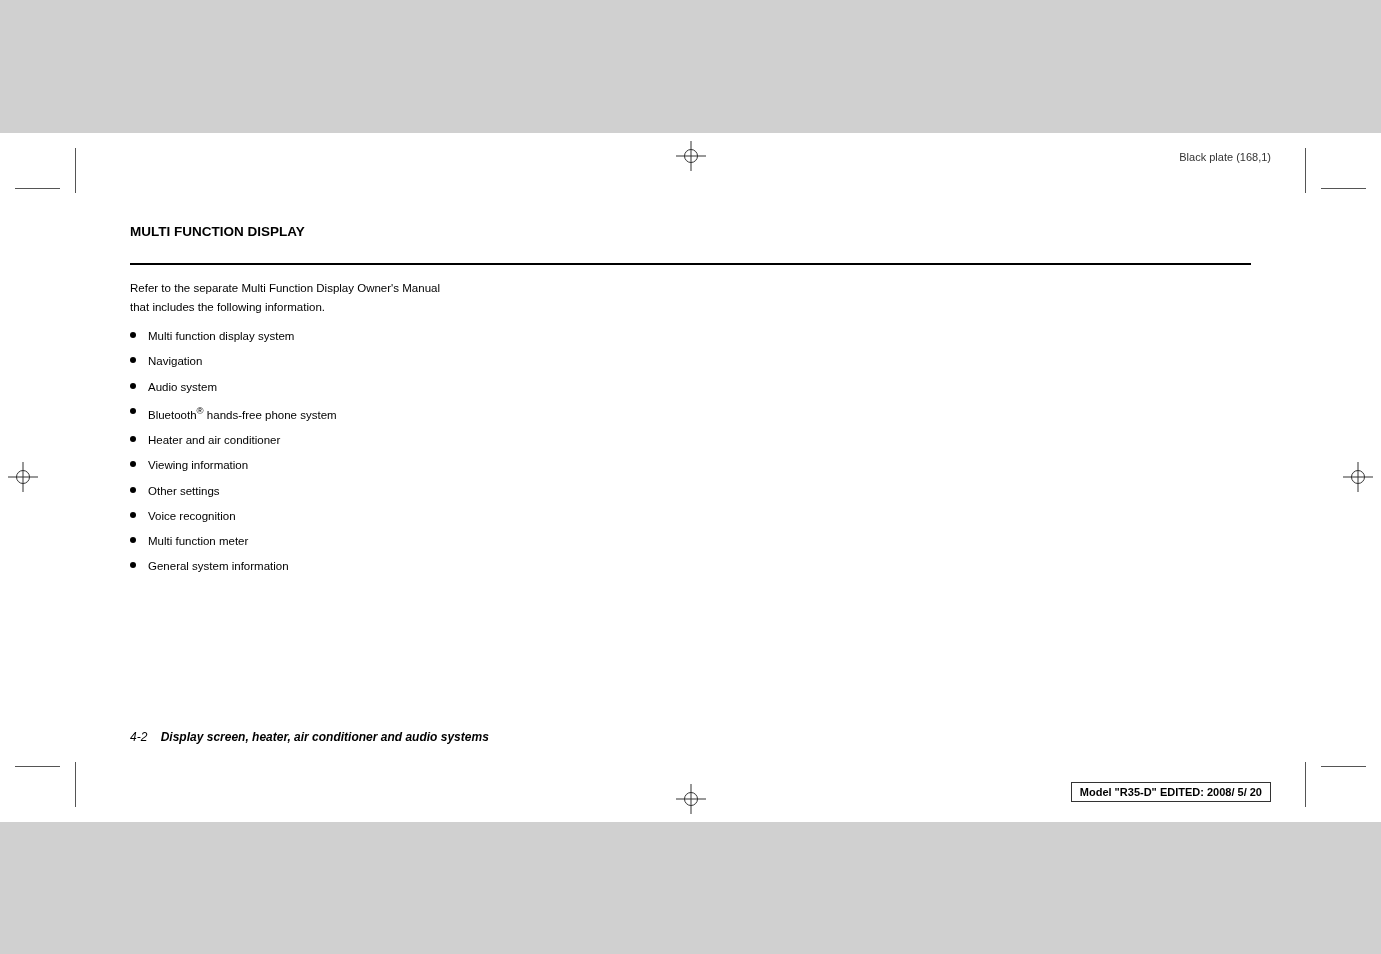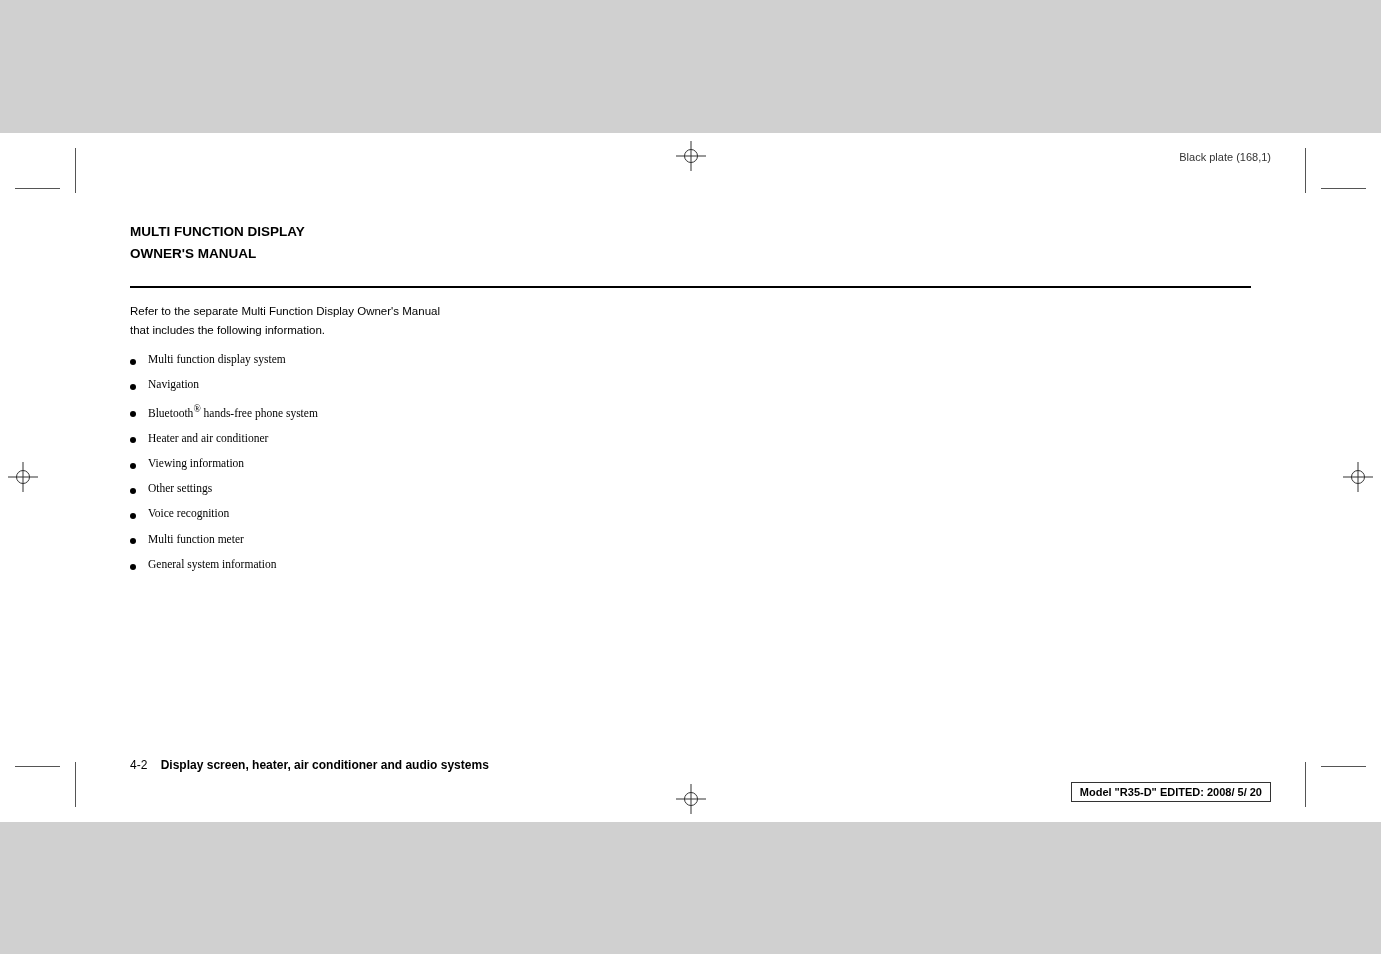--- a/index.html
+++ b/index.html
@@ -223,44 +223,45 @@
 
     
     .bullet-list {
       list-style: none;
       padding: 0;
       margin: 0;
     }
 
     .bullet-list li {
       display: flex;
-      align-items: center;
+      align-items: flex-start;
       font-size: 11.5px;
       color: #000;
       margin-bottom: 8px;
-      font-family: Liberation Serif, serif;
+      font-family: Liberation Sans, sans-serif;
       line-height: 1.5;
     }
 
     .bullet-dot {
       width: 6px;
       height: 6px;
       background: #000;
       border-radius: 50%;
       margin-right: 12px;
       margin-top: 4px;
       flex-shrink: 0;
     }
 
     
     .footer-area {
       position: absolute;
-      bottom: 50px;
+      bottom: 78px;
       left: 130px;
       right: 130px;
+      font-style: italic;
     }
 
     .footer-page-label {
       font-size: 12px;
       font-family: Arial, sans-serif;
       color: #000;
     }
 
     .footer-page-label span.page-num {
       font-weight: normal;
@@ -313,33 +314,36 @@
     <div class="crosshair crosshair-right-middle">
       <div class="crosshair-circle"></div>
     </div>
 
     <div class="plate-info">Black plate (168,1)</div>
 
     <div class="content-area">
 
       <div class="title-underline">
         <div class="section-title">MULTI FUNCTION DISPLAY</div>
-        <div class="section-title">OWNER'S MANUAL</div>
       </div>
 
       <p class="body-text">Refer to the separate Multi Function Display Owner's Manual that includes the following information.</p>
 
       <ul class="bullet-list">
         <li>
           <span class="bullet-dot"></span>
           <span>Multi function display system</span>
         </li>
         <li>
           <span class="bullet-dot"></span>
           <span>Navigation</span>
+        </li>
+        <li>
+          <span class="bullet-dot"></span>
+          <span>Audio system</span>
         </li>
         <li>
           <span class="bullet-dot"></span>
           <span>Bluetooth<sup>®</sup> hands-free phone system</span>
         </li>
         <li>
           <span class="bullet-dot"></span>
           <span>Heater and air conditioner</span>
         </li>
         <li>

